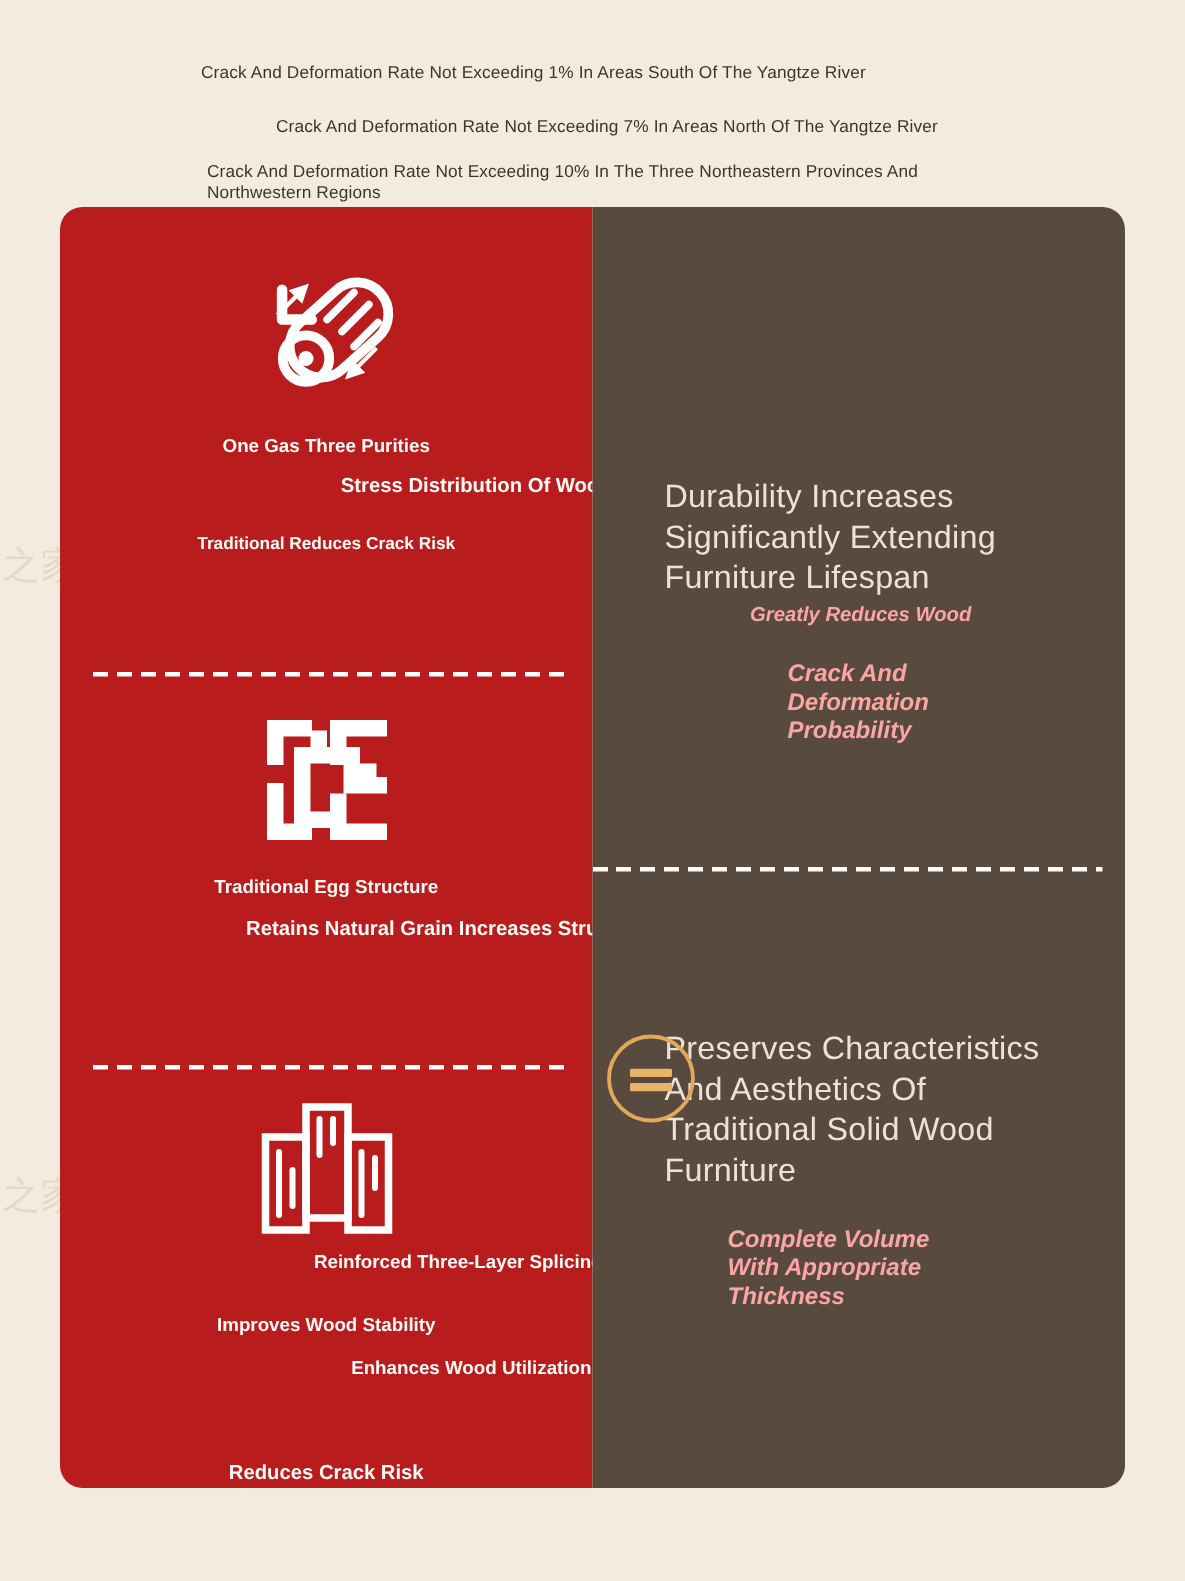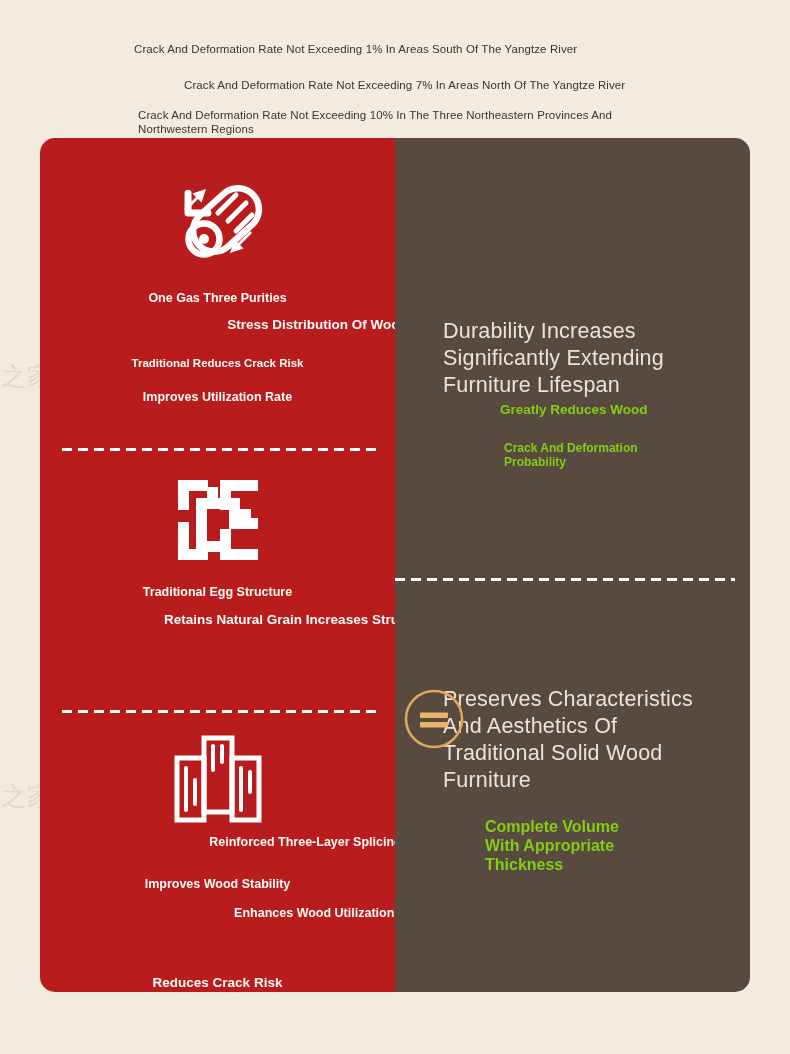--- a/index.html
+++ b/index.html
@@ -132,23 +132,24 @@
   .rhead {
     position: absolute;
     color: #ece3d8;
     font-size: 21.5px;
     font-weight: 400;
     line-height: 1.26;
     letter-spacing: 0.2px;
   }
   .rsub {
     position: absolute;
-    color: #84cc16;
+    color: #fca5a5;
     font-weight: 700;
     line-height: 1.18;
+    font-style: italic;
   }
 </style>
 </head>
 <body>
 
 <div id="watermark-layer">
     <div class="wm on-dark" style="left: -40px; top: 150px;">SHUIMO·水墨之家</div>
     <div class="wm on-dark" style="left: 210px; top: 150px;">SHUIMO·水墨之家</div>
     <div class="wm on-dark" style="left: 460px; top: 150px;">SHUIMO·水墨之家</div>
     <div class="wm on-dark" style="left: 710px; top: 150px;">SHUIMO·水墨之家</div>
@@ -211,23 +212,20 @@
 
     <div class="lrow" style="top:150px;">
       <span class="txt t-md">One Gas Three Purities</span>
     </div>
     <div class="lrow" style="top:177px; padding:0 100px;">
       <span class="txt t-lg">Stress Distribution Of Wood</span>
     </div>
     <div class="lrow" style="top:215px;">
       <span class="txt t-sm">Traditional Reduces Crack Risk</span>
     </div>
-    <div class="lrow" style="top:249px;">
-      <span class="txt t-md">Improves Utilization Rate</span>
-    </div>
 
     <div class="dash-left" style="top:310px;"></div>
 
     <div class="icon-wrap" style="position:absolute; left:0; top:335px; width:355px; height:94px;">
       <svg width="92" height="92" viewBox="0 0 92 92" fill="none">
         <g fill="#ffffff">
           <path d="M6 6 h30 v11 h-19 v19 h-11 z"></path>
           <path d="M24 24 h24 v11 h-13 v9 h-11 z"></path>
           <path d="M24 44 h11 v23 h13 v11 h-24 z"></path>
           <path d="M6 48 h11 v27 h19 v11 h-30 z"></path>
@@ -278,21 +276,21 @@
     </div>
     <div class="lrow" style="top:835px;">
       <span class="txt t-lg">Reduces Crack Risk</span>
     </div>
   </div>
 
   <div id="panel-right">
 
     <div class="rhead" style="left:48px; top:180px; width:270px;">Durability Increases Significantly Extending Furniture Lifespan</div>
     <div class="rsub" style="left:105px; top:264px; width:150px; font-size:13.5px;">Greatly Reduces Wood</div>
-    <div class="rsub" style="left:109px; top:303px; width:160px; font-size:12px;">Crack And Deformation Probability</div>
+    <div class="rsub" style="left:130px; top:303px; width:160px; font-size:16px;">Crack And Deformation Probability</div>
 
     <div class="dash-right" style="top:440px;"></div>
 
     <div class="rhead" style="left:48px; top:548px; width:270px;">Preserves Characteristics And Aesthetics Of Traditional Solid Wood Furniture</div>
     <div class="rsub" style="left:90px; top:640px; width:160px; font-size:16px;margin-top:40px;">Complete Volume With Appropriate Thickness</div>
   </div>
 
   <div id="equals-badge">
     <svg width="62" height="62" viewBox="0 0 62 62" fill="none">
       <circle cx="31" cy="31" r="28" stroke="#e0a857" stroke-width="2.6" fill="none"></circle>

